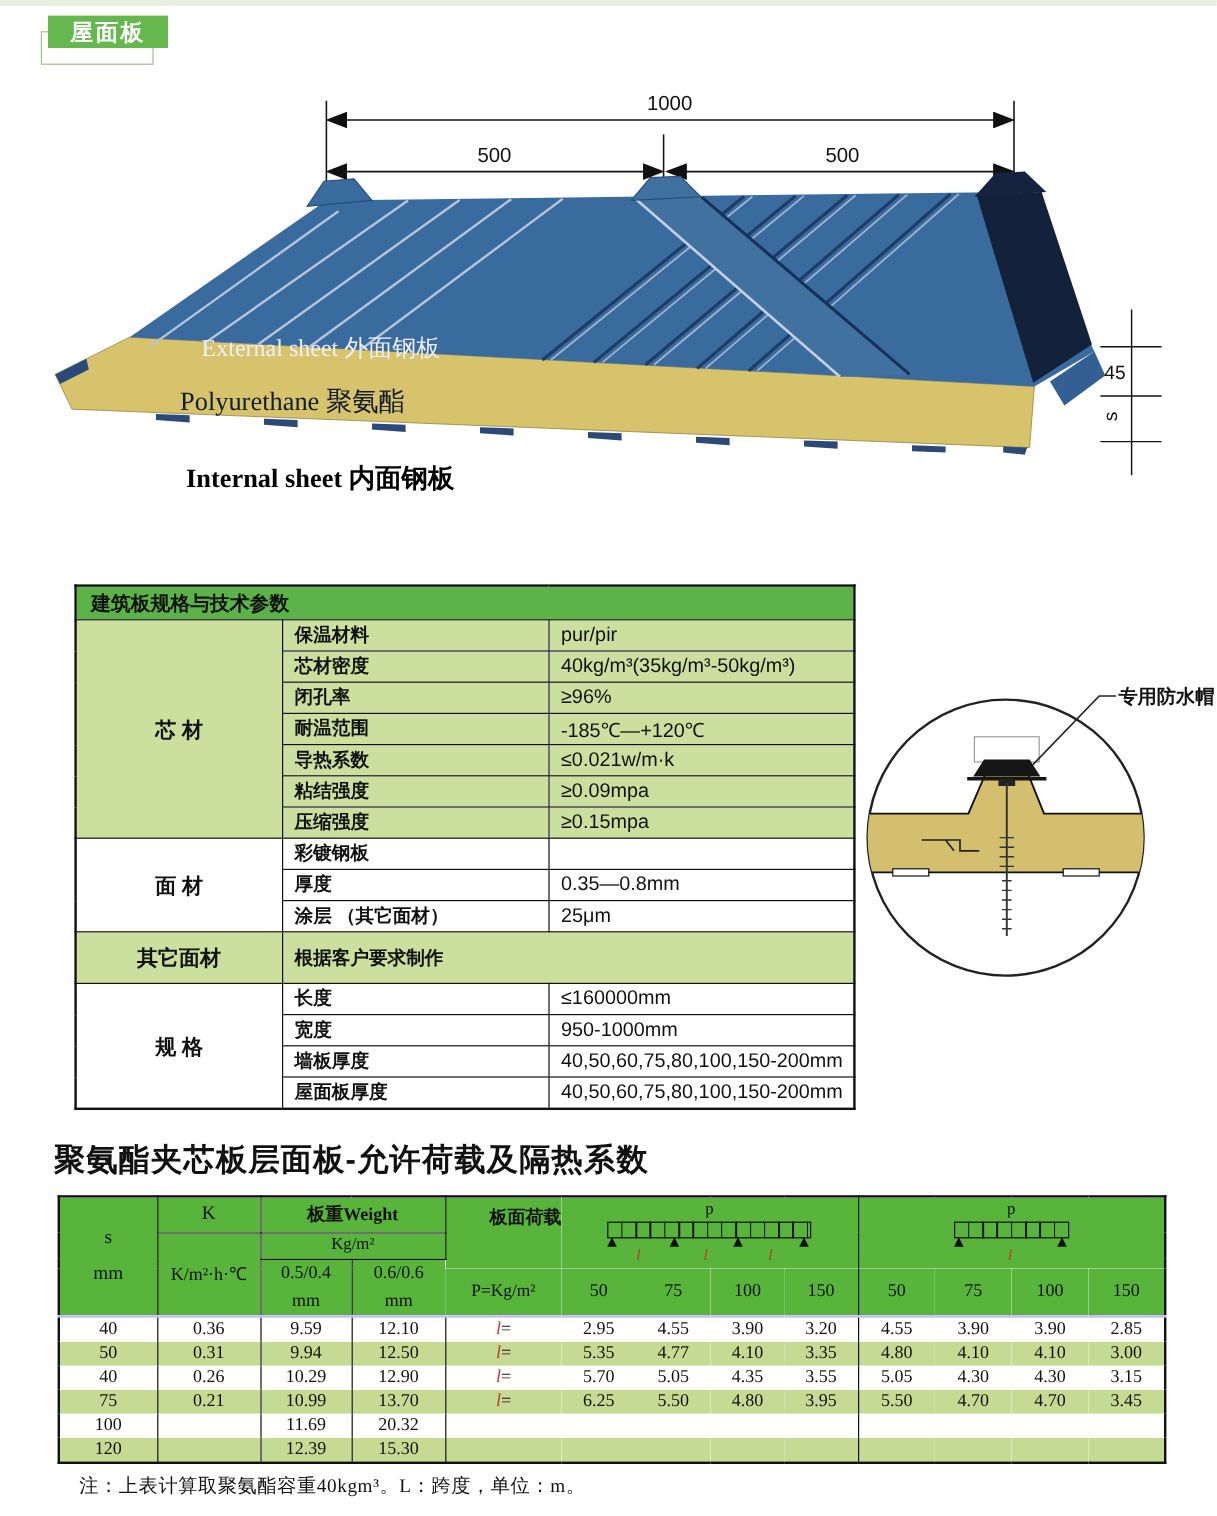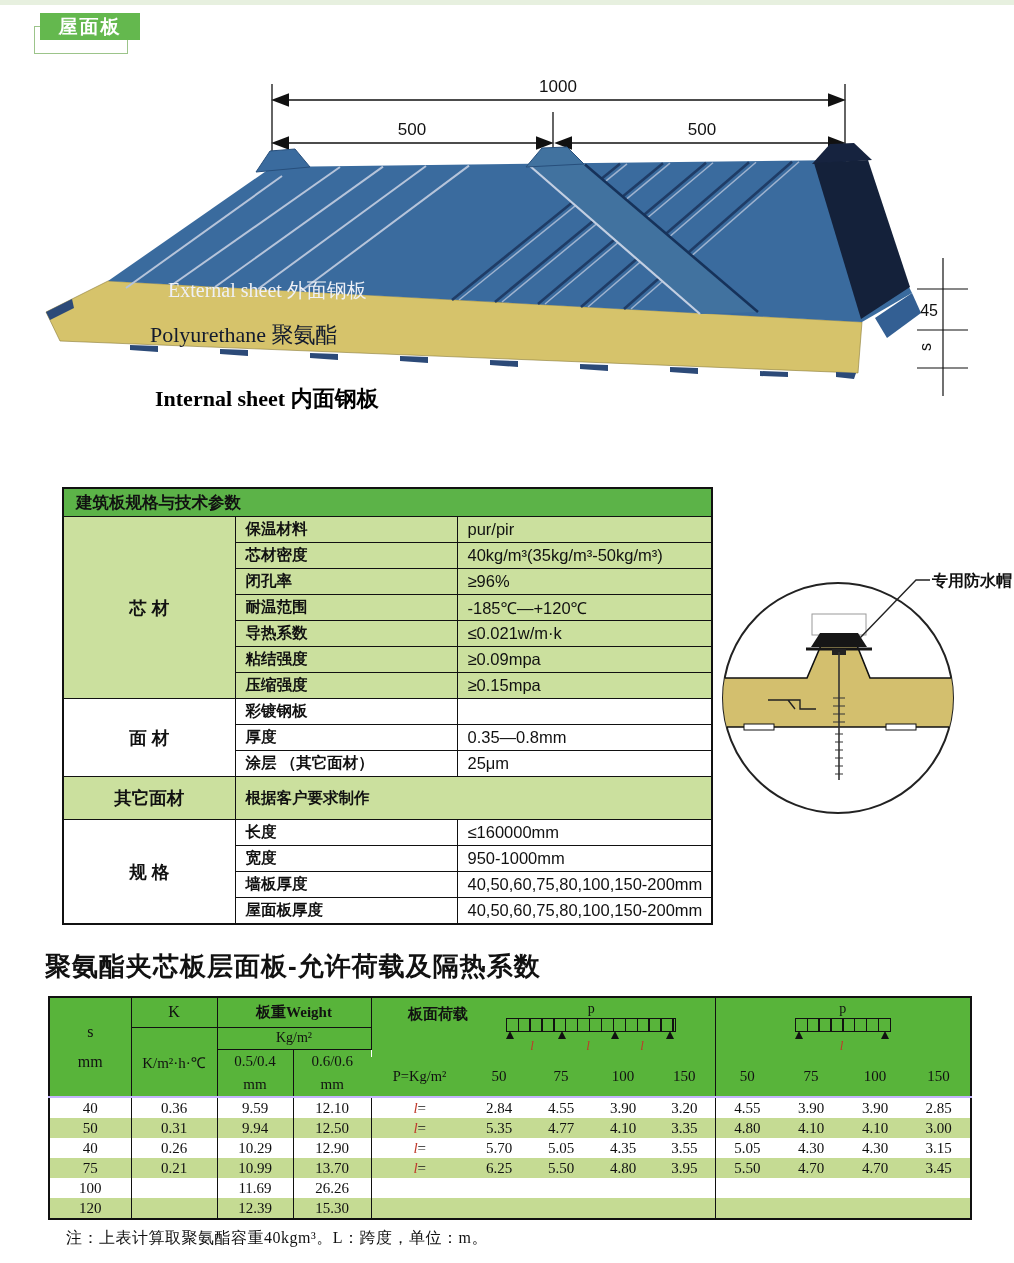--- a/index.html
+++ b/index.html
@@ -334,21 +334,21 @@
       <td class="hd">150</td>
     </tr>
   </thead>
   <tbody>
       <tr>
         <td class="bR">40</td>
         <td class="bR">0.36</td>
         <td class="bR">9.59</td>
         <td class="bR">12.10</td>
         <td><span class="redl">l</span><span>=</span></td>
-        <td>2.84</td>
+        <td>2.95</td>
         <td>4.55</td>
         <td>3.90</td>
         <td>3.20</td>
         <td class="gL">4.55</td>
         <td>3.90</td>
         <td>3.90</td>
         <td>2.85</td>
       </tr>
       <tr class="alt">
         <td class="bR">50</td>
@@ -392,21 +392,21 @@
         <td>3.95</td>
         <td class="gL">5.50</td>
         <td>4.70</td>
         <td>4.70</td>
         <td>3.45</td>
       </tr>
       <tr>
         <td class="bR">100</td>
         <td class="bR"></td>
         <td class="bR">11.69</td>
-        <td class="bR">26.26</td>
+        <td class="bR">20.32</td>
         <td></td>
         <td></td>
         <td></td>
         <td></td>
         <td></td>
         <td class="gL"></td>
         <td></td>
         <td></td>
         <td></td>
       </tr>

